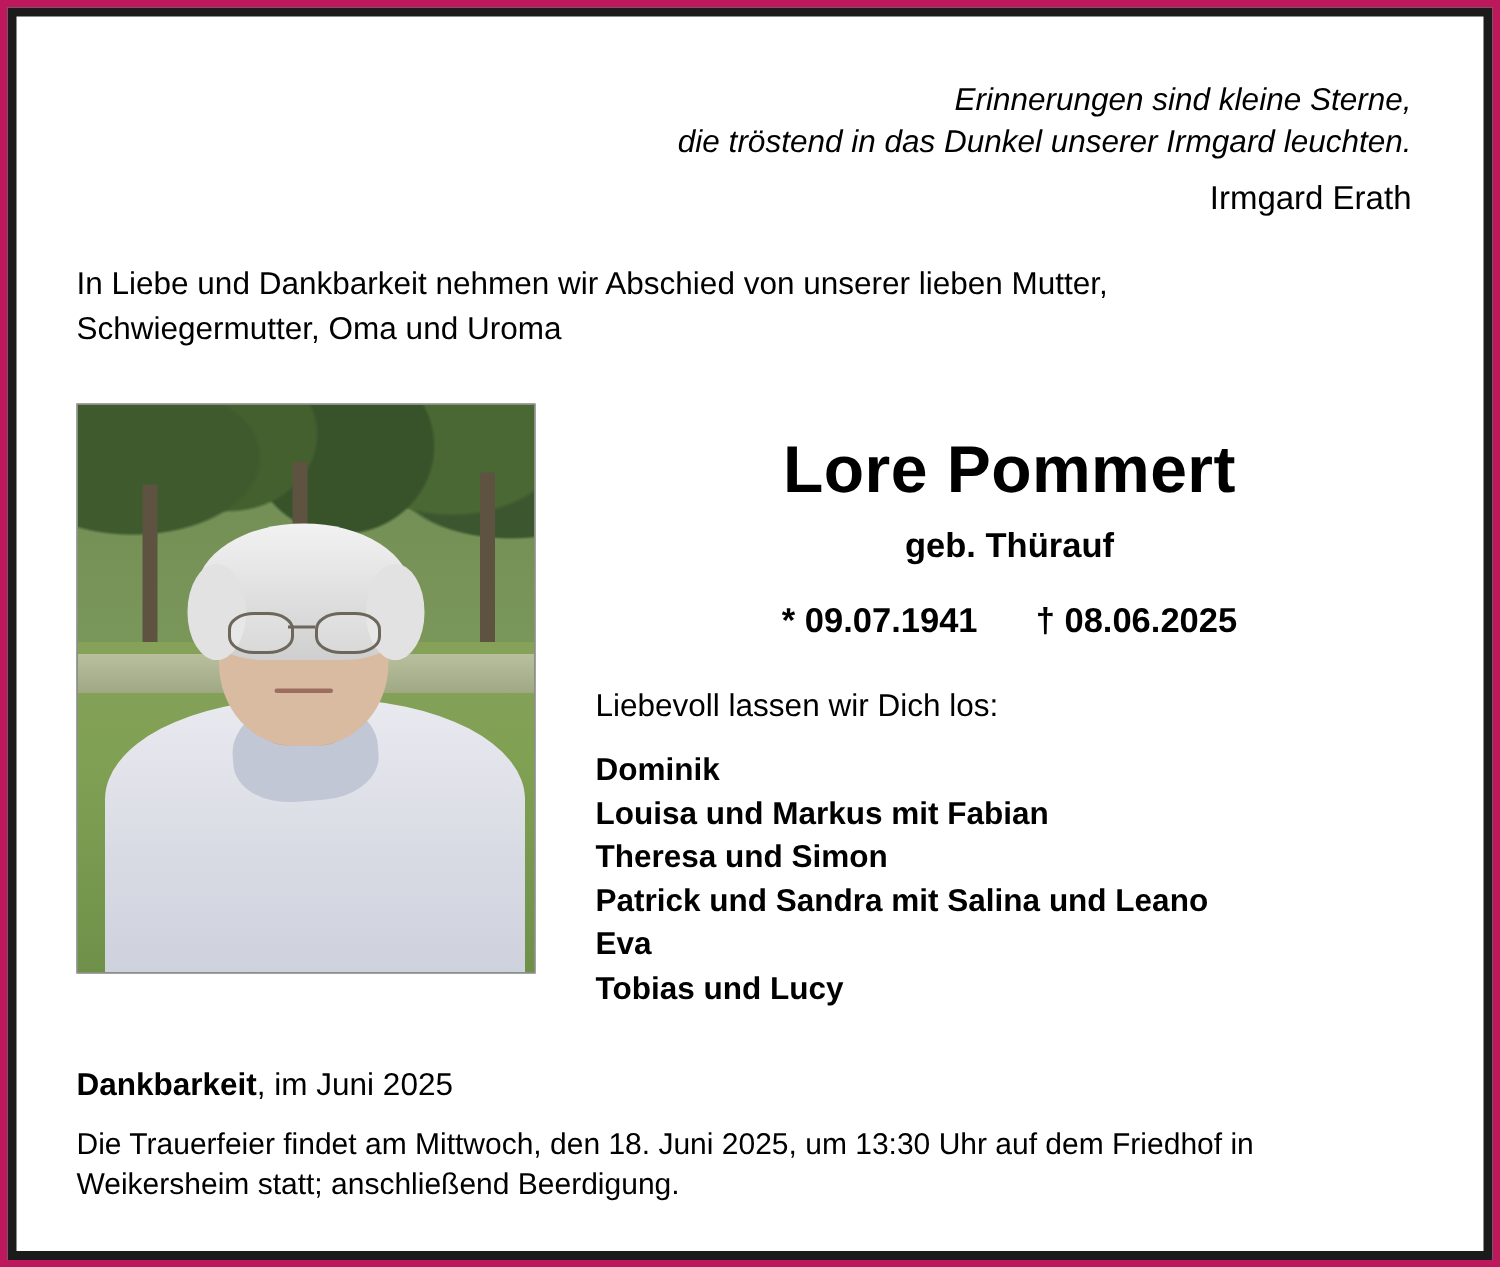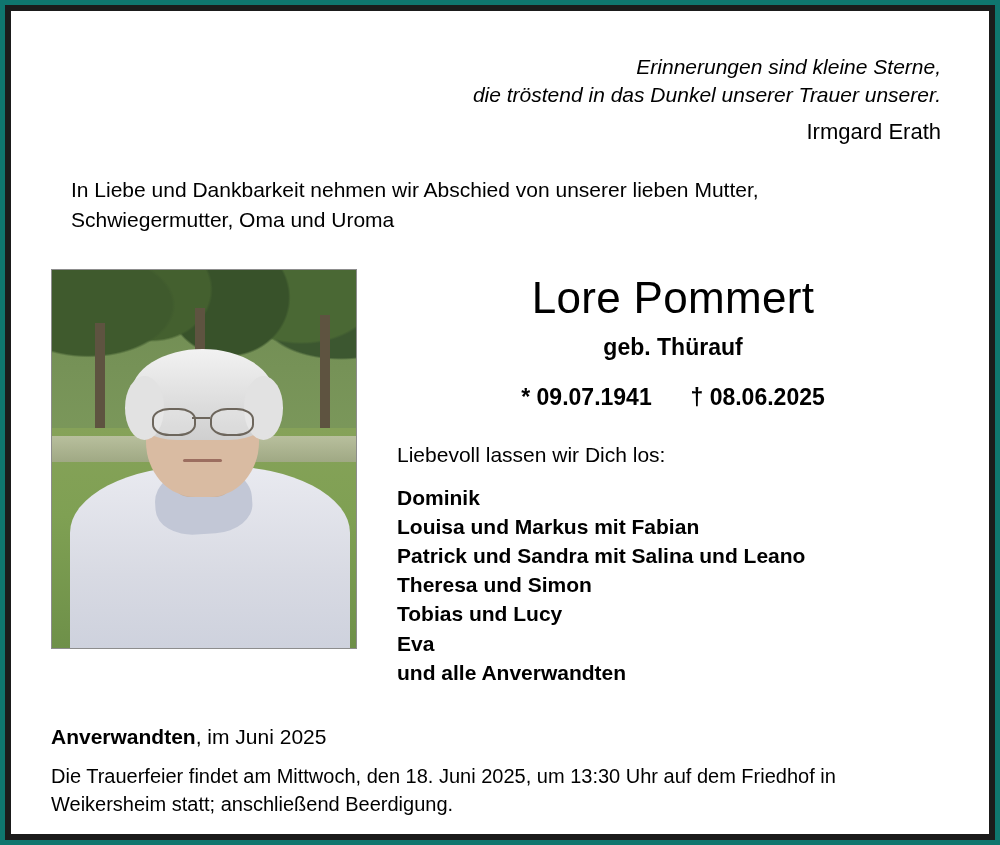--- a/index.html
+++ b/index.html
@@ -8,21 +8,21 @@
     background: #ffffff;
   }
   body {
     font-family: "Liberation Sans", sans-serif;
     color: #000000;
   }
   .page {
     position: relative;
     width: 1000px;
     height: 845px;
-    background: #0f766e;
+    background: #be185d;
     box-sizing: border-box;
     overflow: hidden;
     padding-left: 41px;
   }
   .frame {
     position: absolute;
     left: 5px;
     top: 5px;
     width: 990px;
     height: 835px;
@@ -55,21 +55,20 @@
     font-size: 22px;
     font-style: normal;
     margin: 10px 8px 0 0;
   }
 
   
   .intro {
     margin-top: 30px;
     font-size: 21px;
     line-height: 1.45;
-    margin-left: 20px;
   }
   .intro-line { display: block; }
 
   
   .main {
     margin-top: 33px;
     display: flex;
     align-items: flex-start;
   }
   .photo-col {
@@ -182,23 +181,23 @@
     background: #9c6e60; border-radius: 2px;
   }
 
   .text-col {
     flex: 1 1 auto;
     padding-left: 34px;
   }
   .name {
     text-align: center;
     font-size: 44px;
-    font-weight: normal;
+    font-weight: bold;
     letter-spacing: .3px;
-    margin-top: 4px;
+    margin-top: 20px;
   }
   .maiden {
     text-align: center;
     font-size: 23px;
     font-weight: bold;
     margin-top: 11px;
   }
   .dates {
     text-align: center;
     font-size: 23px;
@@ -233,21 +232,21 @@
 </style>
 </head>
 <body>
 
 <div class="page">
   <div class="frame">
     <div class="inner">
 
       <div class="motto">
         <span class="motto-line">Erinnerungen sind kleine Sterne,</span>
-        <span class="motto-line">die tröstend in das Dunkel unserer Trauer unserer.</span>
+        <span class="motto-line">die tröstend in das Dunkel unserer Irmgard leuchten.</span>
       </div>
       <div class="motto-author">Irmgard Erath</div>
 
       <div class="intro">
         <span class="intro-line">In Liebe und Dankbarkeit nehmen wir Abschied von unserer lieben Mutter,</span>
         <span class="intro-line">Schwiegermutter, Oma und Uroma</span>
       </div>
 
       <div class="main">
 
@@ -281,31 +280,30 @@
             <span>* 09.07.1941</span>
             <span class="sep"></span>
             <span>† 08.06.2025</span>
           </div>
 
           <div class="lead">Liebevoll lassen wir Dich los:</div>
 
           <div class="mourners">
             <span class="mourner">Dominik</span>
             <span class="mourner">Louisa und Markus mit Fabian</span>
+            <span class="mourner">Theresa und Simon</span>
             <span class="mourner">Patrick und Sandra mit Salina und Leano</span>
-            <span class="mourner">Theresa und Simon</span>
+            <span class="mourner">Eva</span>
             <span class="mourner">Tobias und Lucy</span>
-            <span class="mourner">Eva</span>
-            <span class="mourner">und alle Anverwandten</span>
           </div>
         </div>
       </div>
 
       <div class="place">
-        <b>Anverwandten</b><span>, im Juni 2025</span>
+        <b>Dankbarkeit</b><span>, im Juni 2025</span>
       </div>
 
       <div class="ceremony">
         <span class="ceremony-line">Die Trauerfeier findet am Mittwoch, den 18. Juni 2025, um 13:30 Uhr auf dem Friedhof in</span>
         <span class="ceremony-line">Weikersheim statt; anschließend Beerdigung.</span>
 
       </div>
 
     </div>
   </div>

